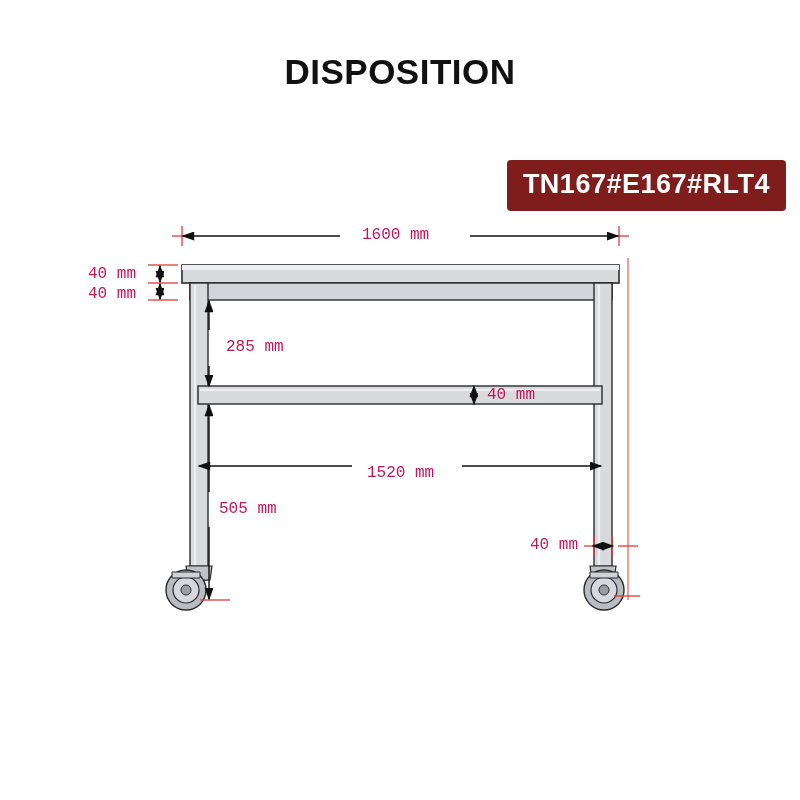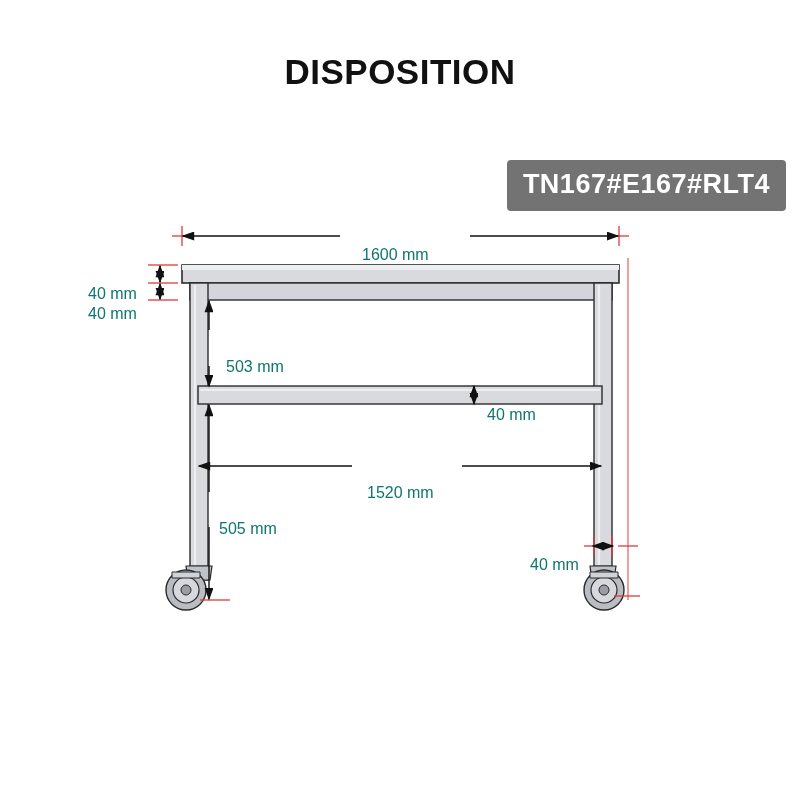--- a/index.html
+++ b/index.html
@@ -28,21 +28,21 @@
     color: #111111;
   }
   #title-line1 { top: 52px; }
   #title-line2 { top: 100px; }
 
   
   .ref-badge {
     position: absolute;
     right: 14px;
     top: 160px;
-    background: #737373;
+    background: #7f1d1d;
     color: #ffffff;
     font-weight: bold;
     font-size: 27px;
     padding: 9px 16px 11px 16px;
     border-radius: 4px;
     letter-spacing: 0.5px;
     white-space: nowrap;
   }
 
   
@@ -50,25 +50,24 @@
     position: absolute;
     left: 0;
     top: 0;
     width: 800px;
     height: 800px;
   }
 
   
   .dim-label {
     position: absolute;
-    font-family: Liberation Sans, sans-serif;
+    font-family: Liberation Mono, monospace;
     font-size: 16px;
-    color: #0f766e;
+    color: #be185d;
     white-space: nowrap;
-    margin-top: 20px;
   }
 </style>
 </head>
 <body>
 
 <div id="page">
 
   <div class="title" id="title-line1">DISPOSITION</div>
 
   <div class="ref-badge">TN167#E167#RLT4</div>
@@ -168,19 +167,19 @@
       <line x1="209" y1="405" x2="209" y2="492" marker-start="url(#arrB)"></line>
       <line x1="209" y1="527" x2="209" y2="599" marker-end="url(#arrA)"></line>
 
       <line x1="593" y1="546" x2="613" y2="546" marker-start="url(#arrB)" marker-end="url(#arrA)"></line>
     </g>
   </svg>
 
   <div class="dim-label" style="left:362px; top:226px;">1600 mm</div>
   <div class="dim-label" style="left:88px; top:265px;">40 mm</div>
   <div class="dim-label" style="left:88px; top:285px;">40 mm</div>
-  <div class="dim-label" style="left:226px; top:338px;">503 mm</div>
+  <div class="dim-label" style="left:226px; top:338px;">285 mm</div>
   <div class="dim-label" style="left:487px; top:386px;">40 mm</div>
   <div class="dim-label" style="left:367px; top:464px;">1520 mm</div>
   <div class="dim-label" style="left:219px; top:500px;">505 mm</div>
   <div class="dim-label" style="left:530px; top:536px;">40 mm</div>
 
 </div>
 
 </body></html>

